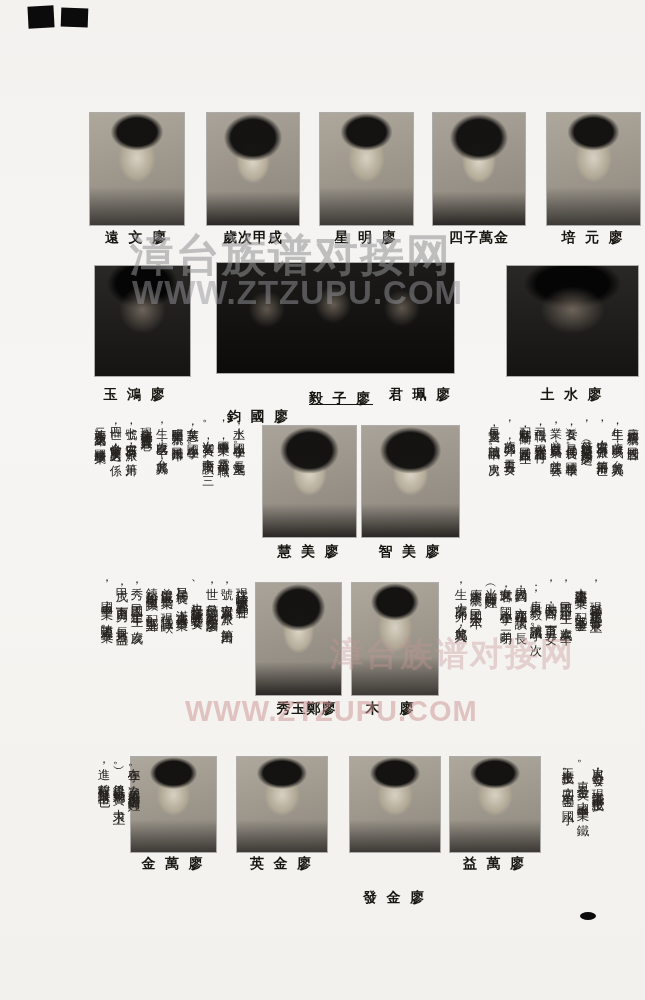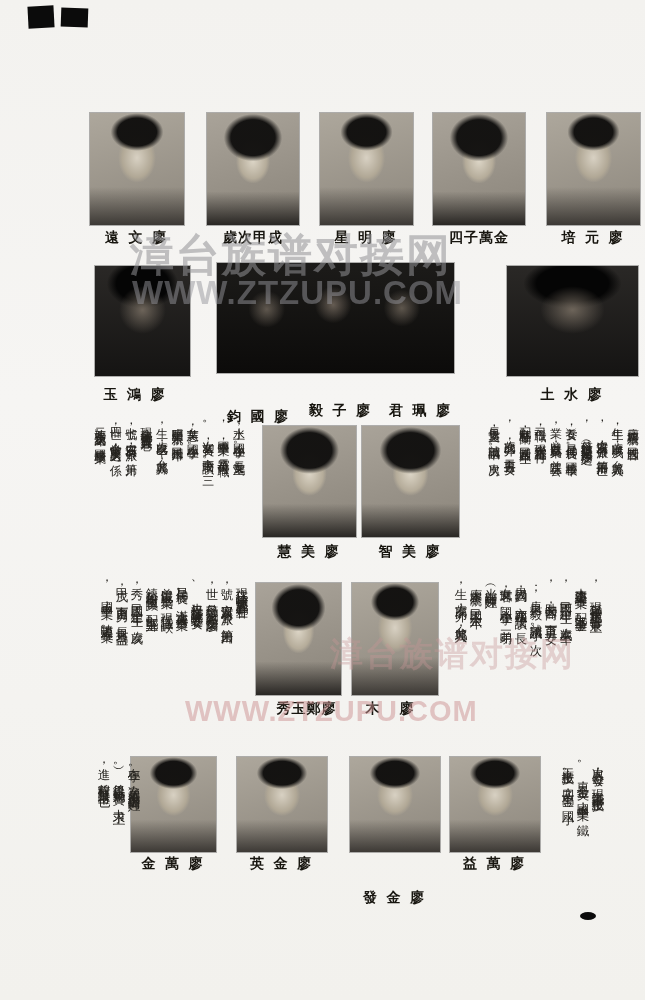--- a/index.html
+++ b/index.html
@@ -59,22 +59,22 @@
   <div class="caption" style="left:320px;top:229px;width:93px;">星 明 廖</div>
   <div class="caption" style="left:433px;top:229px;width:92px;letter-spacing:1px;">四子萬金</div>
   <div class="caption" style="left:547px;top:229px;width:93px;">培 元 廖</div>
 
   <div class="photo ph-d" style="left:95px;top:266px;width:95px;height:110px;"></div>
   <div class="photo ph-g" style="left:217px;top:263px;width:237px;height:110px;"></div>
   <div class="photo ph-d" style="left:507px;top:266px;width:131px;height:110px;"></div>
 
   <div class="caption" style="left:88px;top:386px;width:95px;">玉 鴻 廖</div>
   <div class="caption" style="left:220px;top:408px;width:78px;">鈞 國 廖</div>
-  <div class="caption" style="left:302px;top:402px;width:78px;">毅 子 廖</div>
-  <div class="caption" style="left:382px;top:402px;width:78px;">君 珮 廖</div>
+  <div class="caption" style="left:302px;top:390px;width:78px;text-decoration:underline;">毅 子 廖</div>
+  <div class="caption" style="left:382px;top:386px;width:78px;">君 珮 廖</div>
   <div class="caption" style="left:507px;top:386px;width:131px;">土 水 廖</div>
 
   <div class="vblock vb-s" style="left:472px;top:418px;width:168px;height:158px;">
     <div class="vcol">廖元培宗親　民國廿三</div>
     <div class="vcol">年生，歲次甲戌，台北縣人</div>
     <div class="vcol">，安溪日石公派，第卅四世</div>
     <div class="vcol">，慈母廖雙（先祖父廖樹之</div>
     <div class="vcol">養女），昆仲居長。國校畢</div>
     <div class="vcol">業，曾以農爲業，曾味王公</div>
     <div class="vcol">司任職，現營水電工程行，</div>

